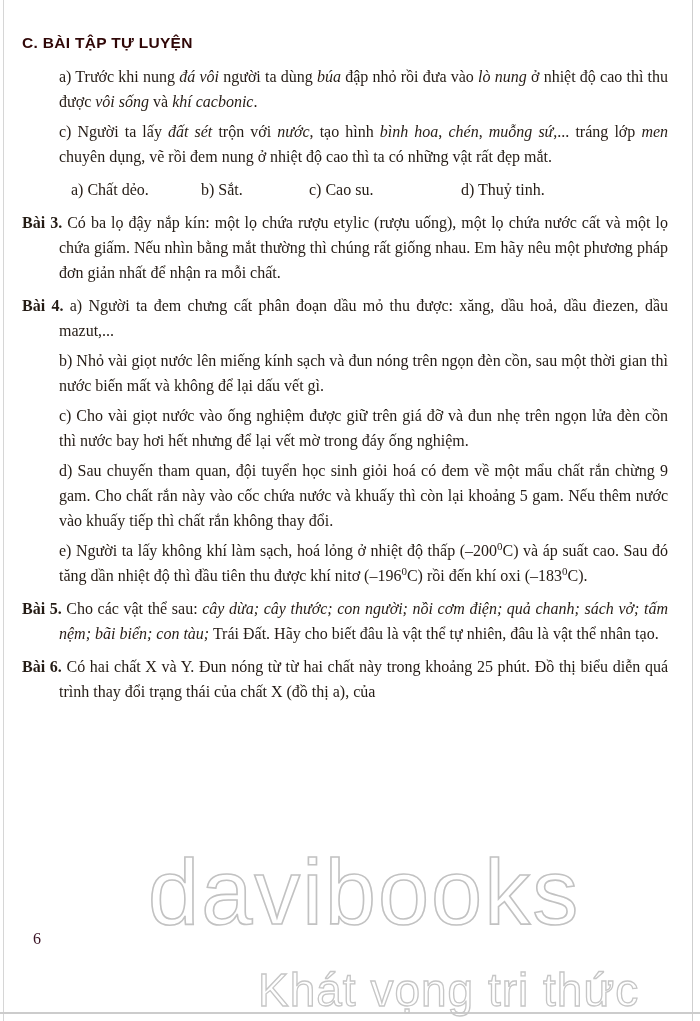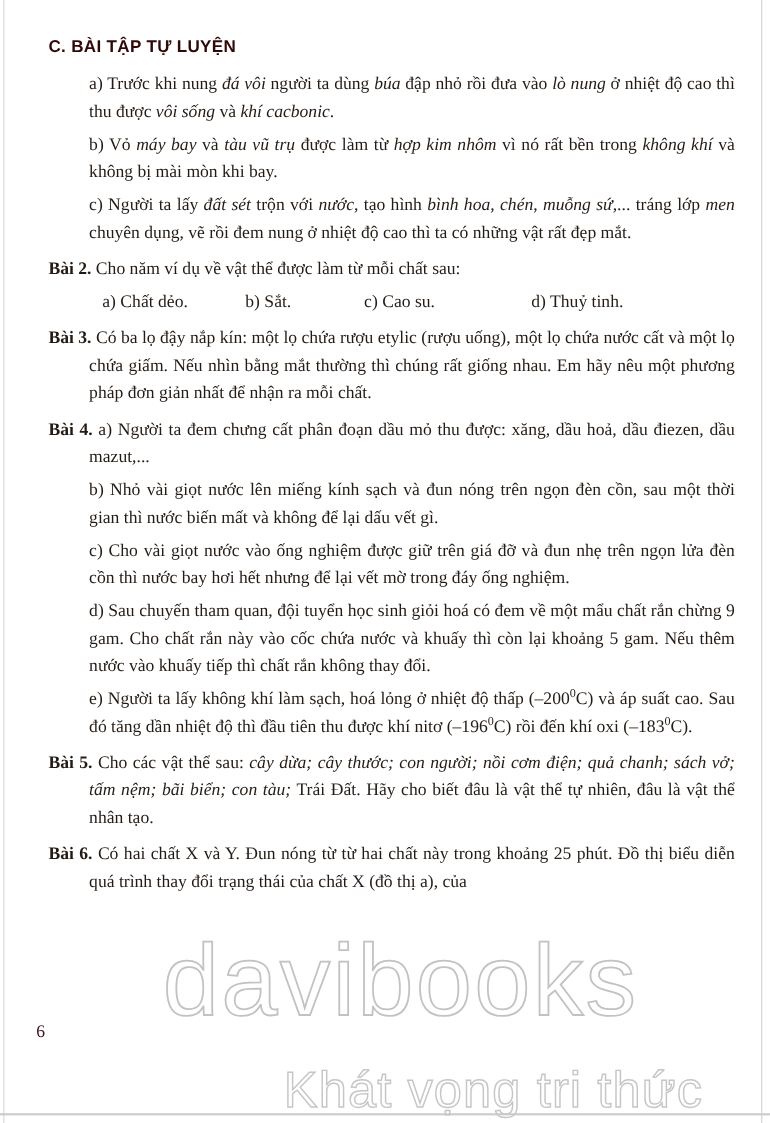--- a/index.html
+++ b/index.html
@@ -4,21 +4,21 @@
 <style>
   html,body{margin:0;padding:0;background:#e9e9e9;}
   .page{
     position:relative;
     width:700px;height:1021px;
     background:#ffffff;
     overflow:hidden;
     font-family:"Liberation Serif","DejaVu Serif",serif;
     color:#241b14;
     box-sizing:border-box;
-    padding:34px 32px 0 44px;
+    padding:34px 32px 0 22px;
   }
   .edge{position:absolute;background:#d6d6d6;}
   .edge-left{left:3px;top:0;width:1px;height:1021px;}
   .edge-right{left:692px;top:0;width:1px;height:1021px;background:#cfcfcf;}
   .edge-bottom{left:0;top:1012px;width:700px;height:2px;background:#cccccc;}
 
   .section-header{
     font-family:"Liberation Sans","DejaVu Sans",sans-serif;
     font-weight:bold;
     font-size:15.5px;
@@ -66,25 +66,23 @@
 <div class="page">
   <div class="edge edge-left"></div>
   <div class="edge edge-right"></div>
   <div class="edge edge-bottom"></div>
 
   <h1 class="section-header">C. BÀI TẬP TỰ LUYỆN</h1>
 
   <div id="exercise-list">
       <div class="exercise">
         <p class="ex-part"><span>a) Trước khi nung </span><span style="font-style: italic;">đá vôi</span><span> người ta dùng </span><span style="font-style: italic;">búa</span><span> đập nhỏ rồi đưa vào </span><span style="font-style: italic;">lò nung</span><span> ở nhiệt độ cao thì thu được </span><span style="font-style: italic;">vôi sống</span><span> và </span><span style="font-style: italic;">khí cacbonic</span><span>.</span></p>
-        <p class="ex-part"><span>b) Vỏ </span><span style="font-style: italic;">máy bay</span><span> và </span><span style="font-style: italic;">tàu vũ trụ</span><span> được làm từ </span><span style="font-style: italic;">hợp kim nhôm</span><span> vì nó rất bền trong </span><span style="font-style: italic;">không khí</span><span> và không bị mài mòn khi bay.</span></p>
         <p class="ex-part"><span>c) Người ta lấy </span><span style="font-style: italic;">đất sét</span><span> trộn với </span><span style="font-style: italic;">nước</span><span>, tạo hình </span><span style="font-style: italic;">bình hoa</span><span>, </span><span style="font-style: italic;">chén</span><span>, </span><span style="font-style: italic;">muỗng sứ</span><span>,... tráng lớp </span><span style="font-style: italic;">men</span><span> chuyên dụng, vẽ rồi đem nung ở nhiệt độ cao thì ta có những vật rất đẹp mắt.</span></p>
       </div>
       <div class="exercise">
-        <p class="ex-head"><span class="ex-label">Bài 2. </span><span>Cho năm ví dụ về vật thể được làm từ mỗi chất sau:</span></p>
         <div class="options-row">
           <span class="opt">a) Chất dẻo.</span>
           <span class="opt">b) Sắt.</span>
           <span class="opt">c) Cao su.</span>
           <span class="opt">d) Thuỷ tinh.</span>
         </div>
       </div>
       <div class="exercise">
         <p class="ex-head"><span class="ex-label">Bài 3. </span><span>Có ba lọ đậy nắp kín: một lọ chứa rượu etylic (rượu uống), một lọ chứa nước cất và một lọ chứa giấm. Nếu nhìn bằng mắt thường thì chúng rất giống nhau. Em hãy nêu một phương pháp đơn giản nhất để nhận ra mỗi chất.</span></p>
       </div>

